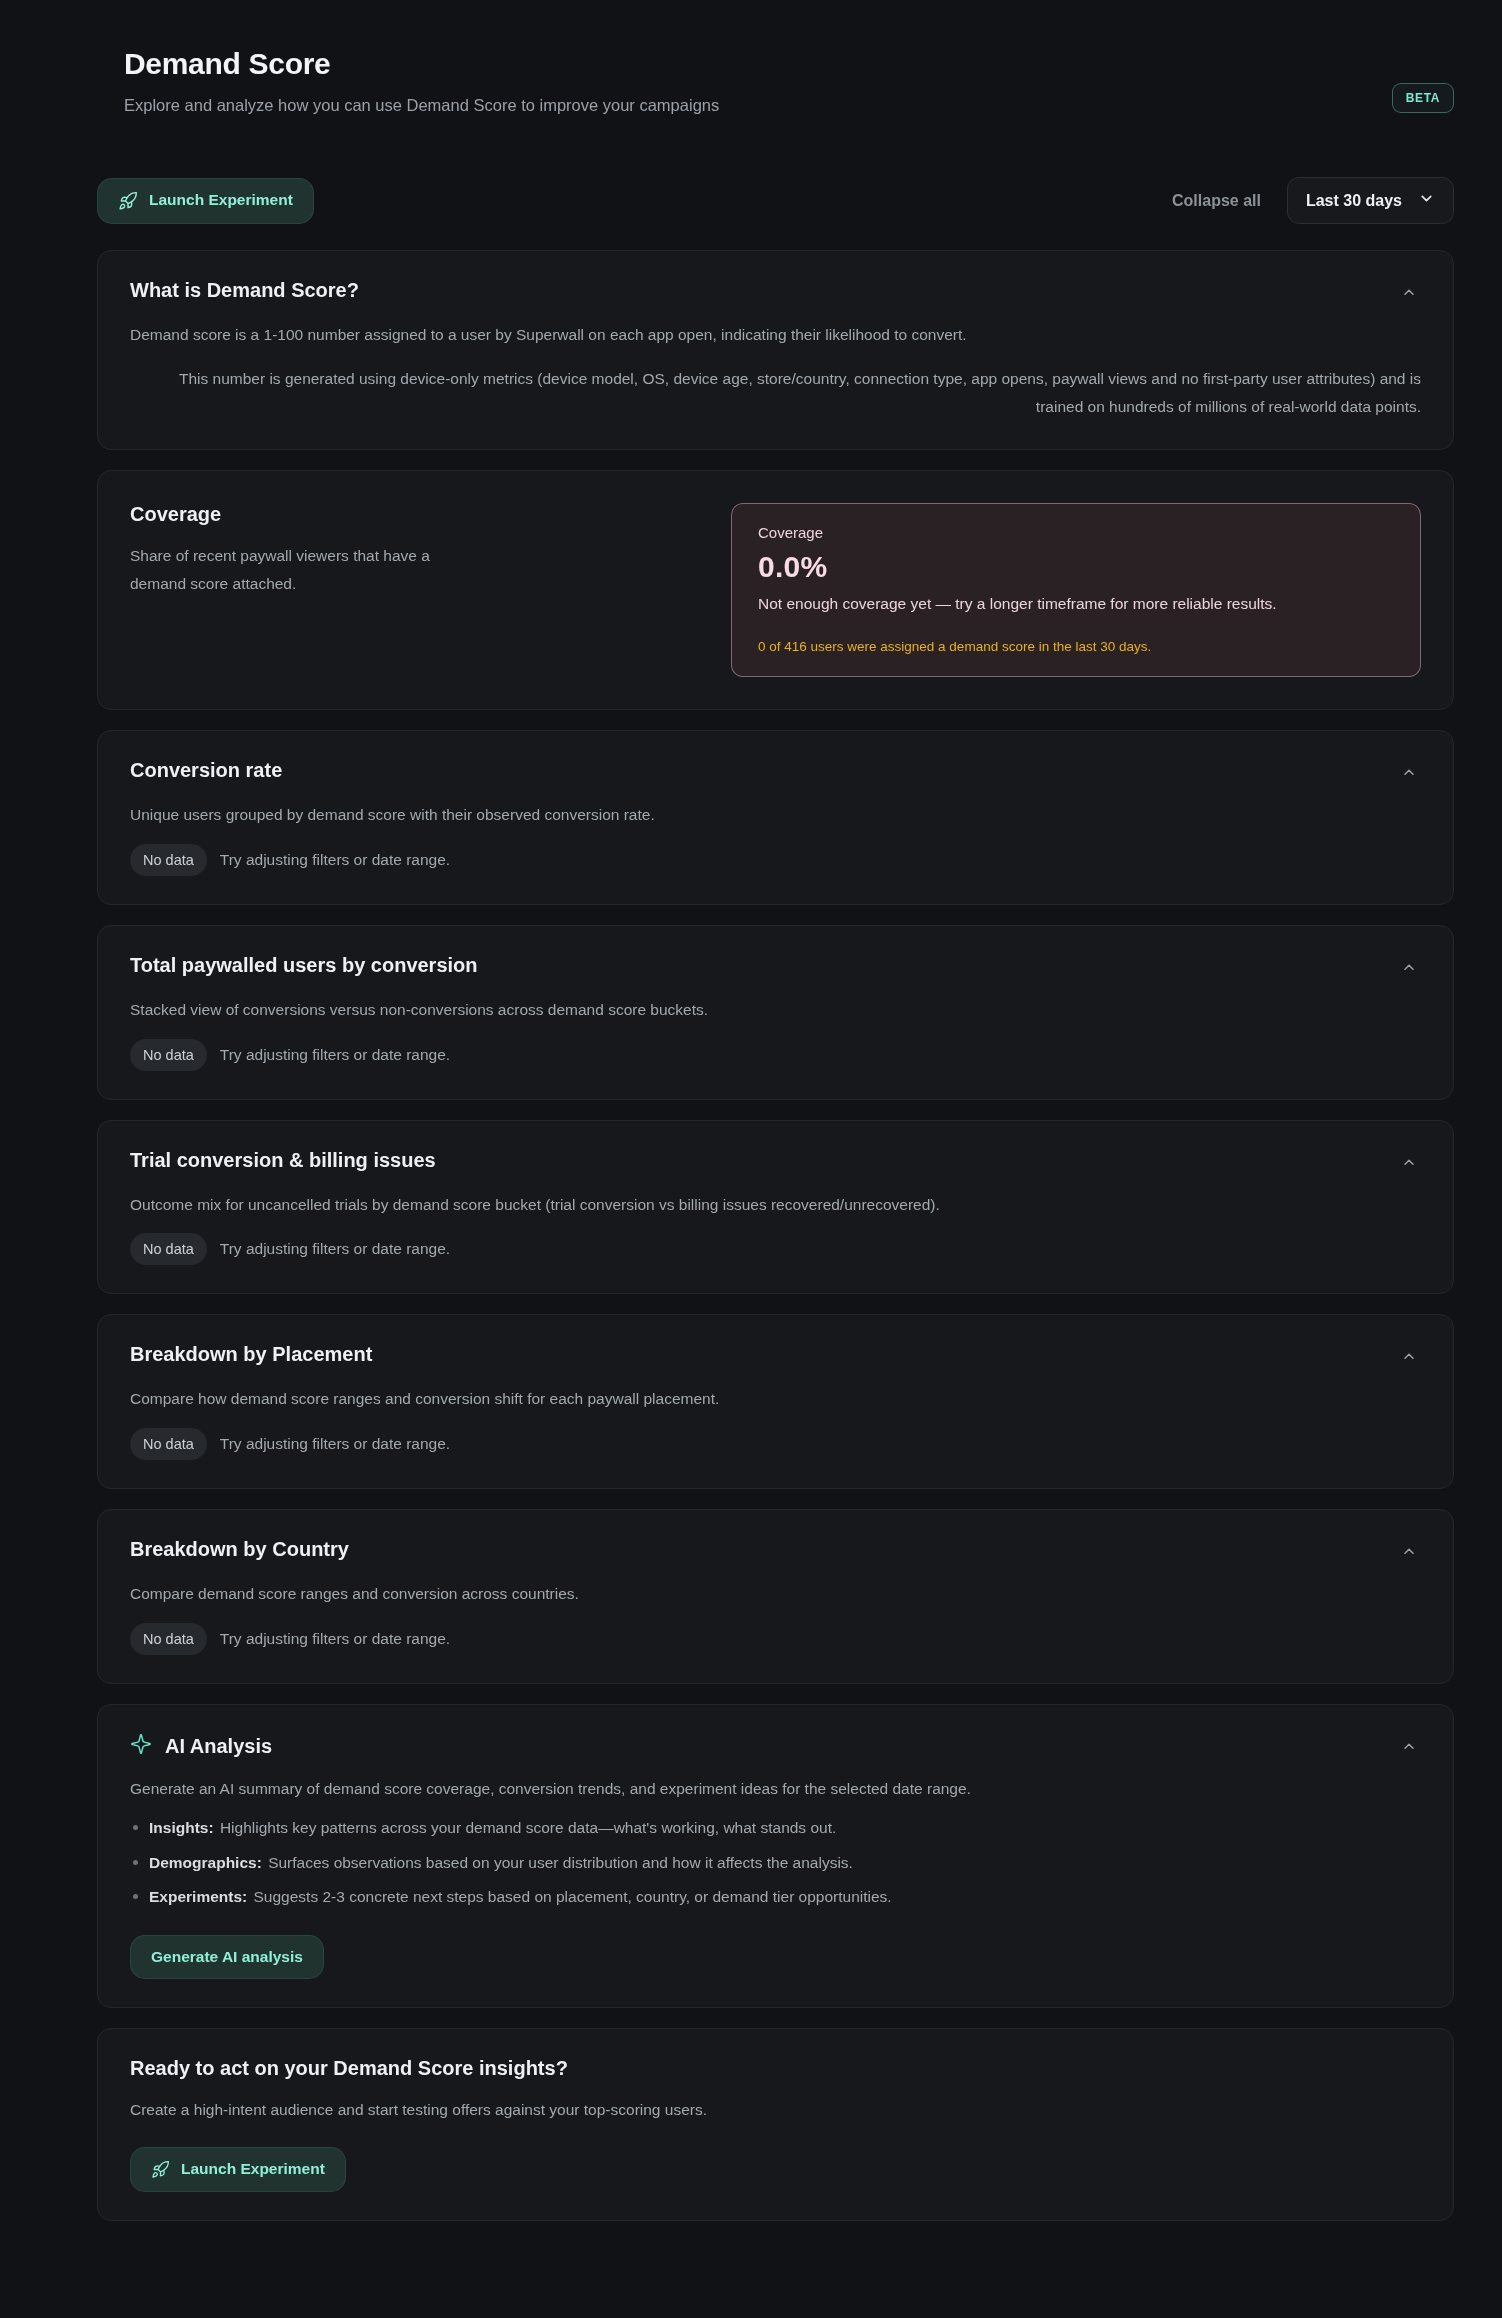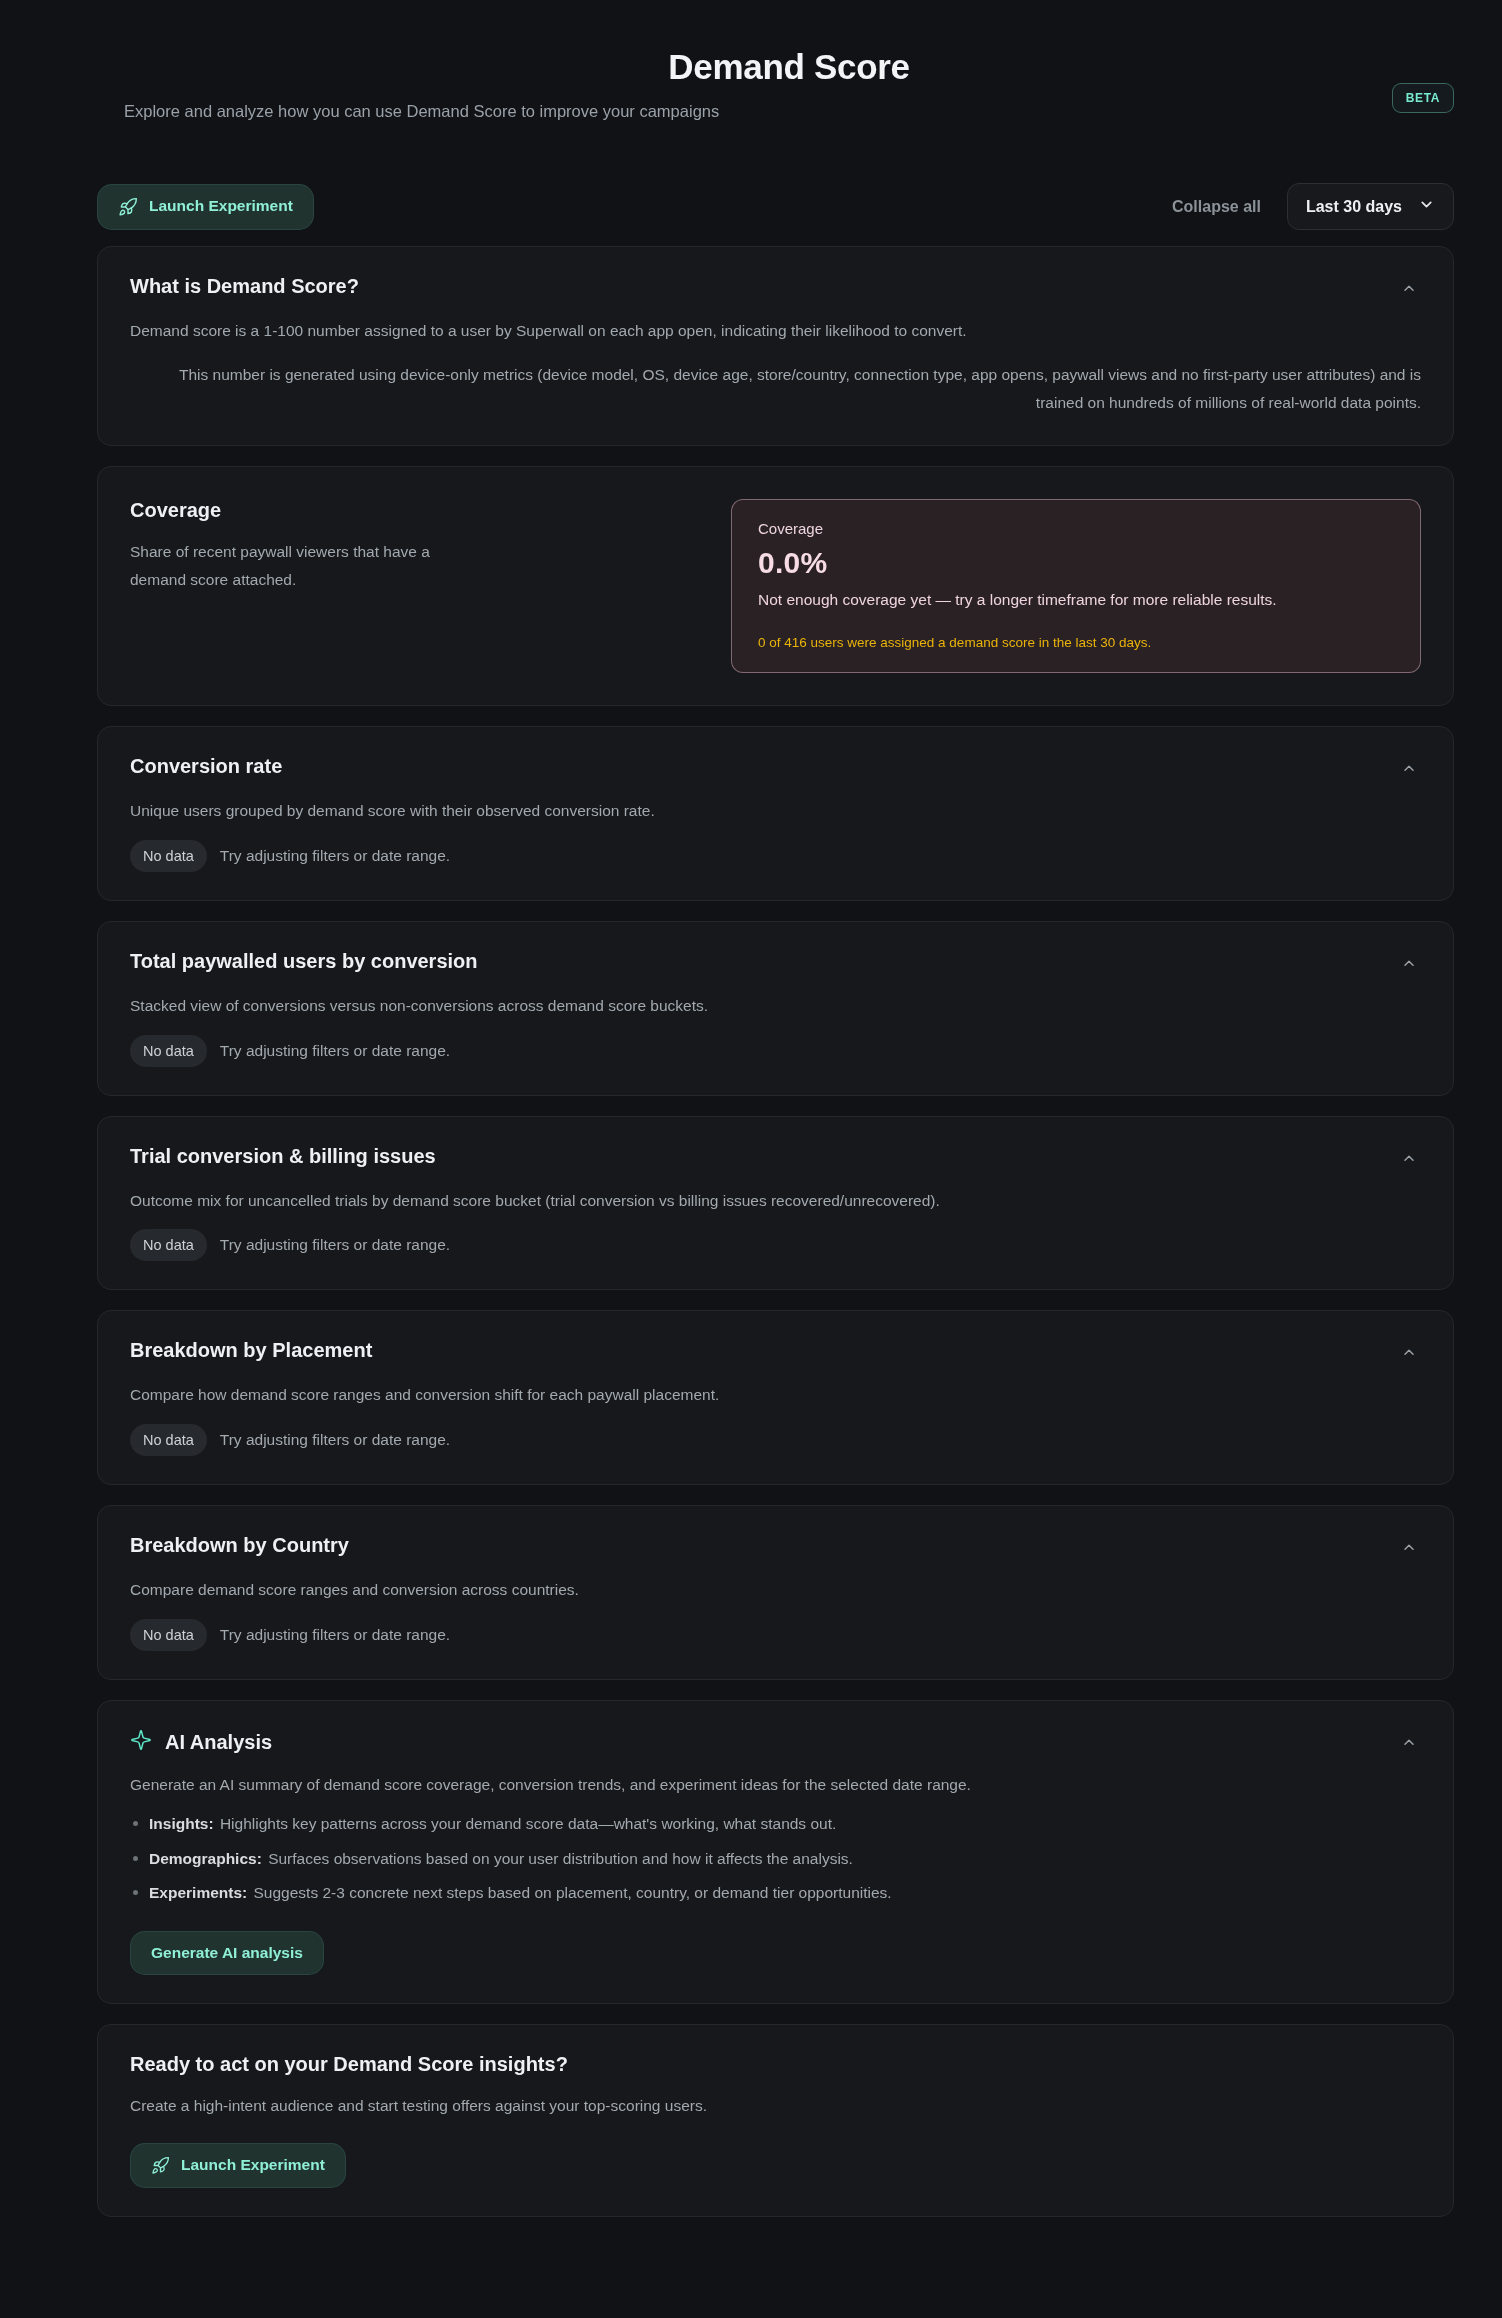--- a/index.html
+++ b/index.html
@@ -12,26 +12,25 @@
     height: 2318px;
     background: #101216;
     overflow: hidden;
     padding: 46px 48px 0 97px;
   }
 
   
   .header { position: relative; padding-left: 27px; }
   .page-title {
     color: #f2f4f6;
-    font-size: 35px;
+    font-size: 30px;
     font-weight: 600;
     letter-spacing: -0.3px;
     line-height: 1.2;
     margin: 0;
-    text-align: center;
   }
   .page-subtitle {
     color: #9aa1a8;
     font-size: 16.5px;
     font-weight: 400;
     margin-top: 14px;
   }
   .beta-badge {
     position: absolute;
     top: 37px;
@@ -90,21 +89,21 @@
   }
 
   
   .card {
     background: #16181c;
     border: 1px solid #24272c;
     border-radius: 14px;
     padding: 28px 32px;
     margin-top: 20px;
   }
-  .card.first { margin-top: 16px; padding-left: 32px; }
+  .card.first { margin-top: 26px; padding-left: 32px; }
   .card-head {
     display: flex;
     align-items: flex-start;
     justify-content: space-between;
   }
   .card-title {
     color: #eef1f3;
     font-size: 20px;
     font-weight: 600;
     margin: 0;

